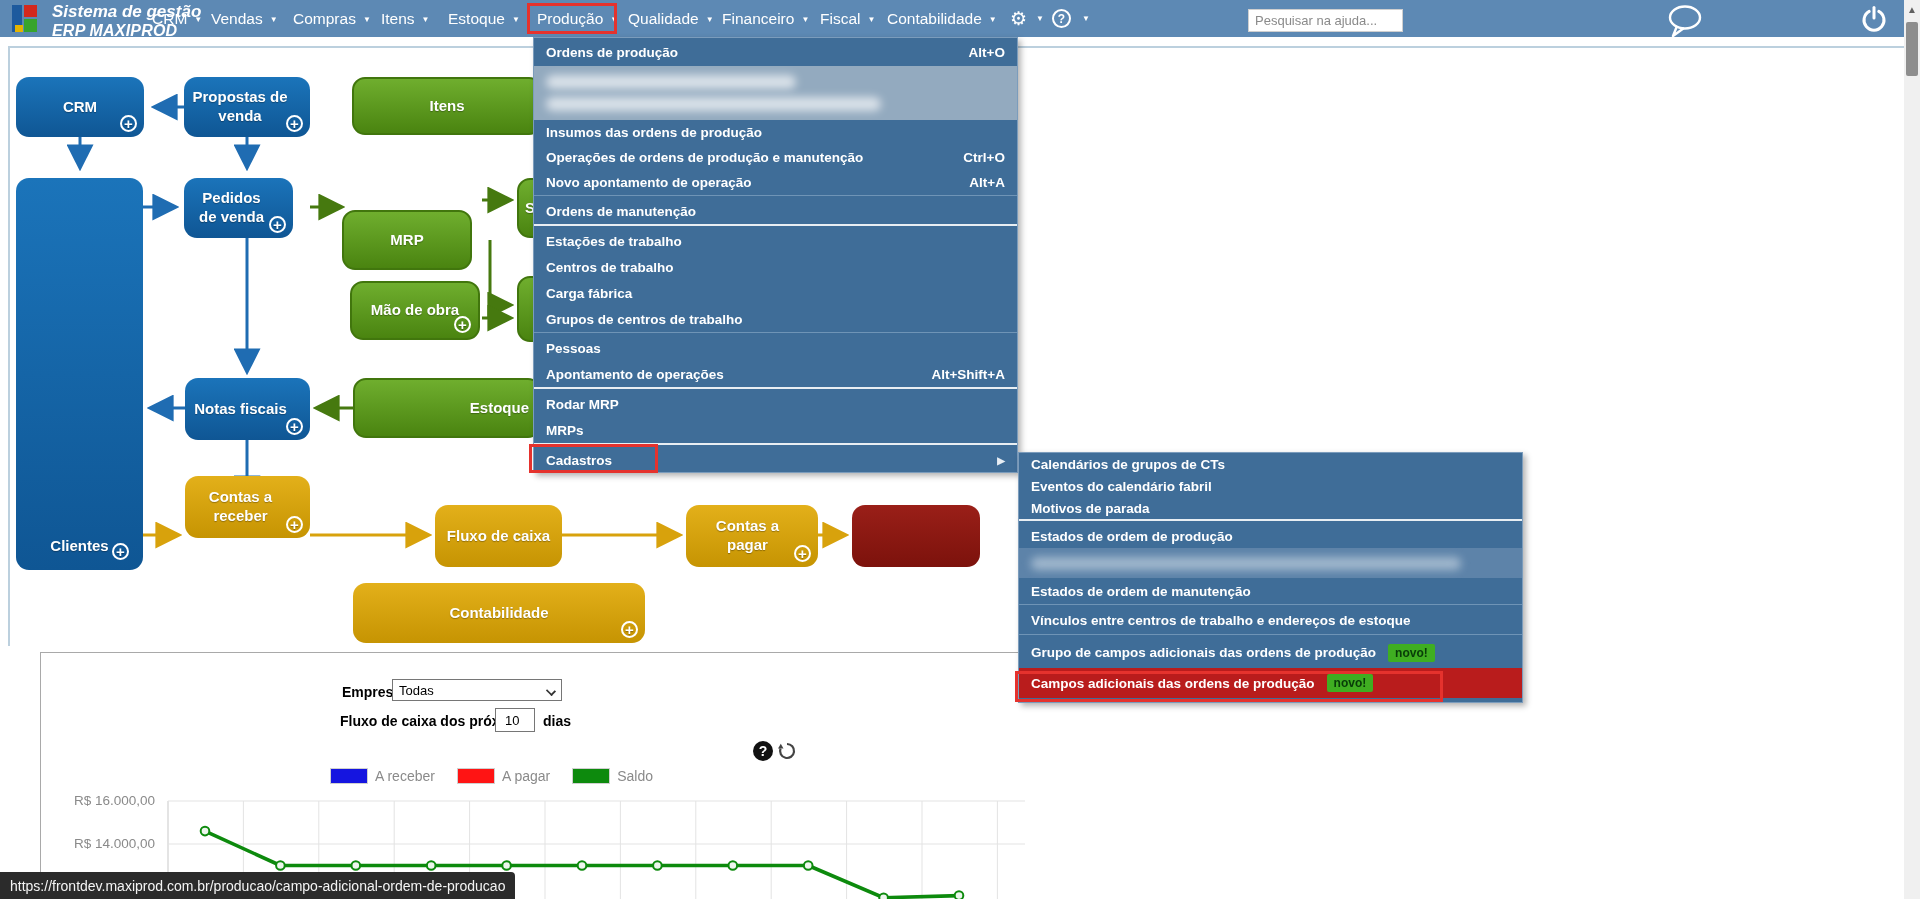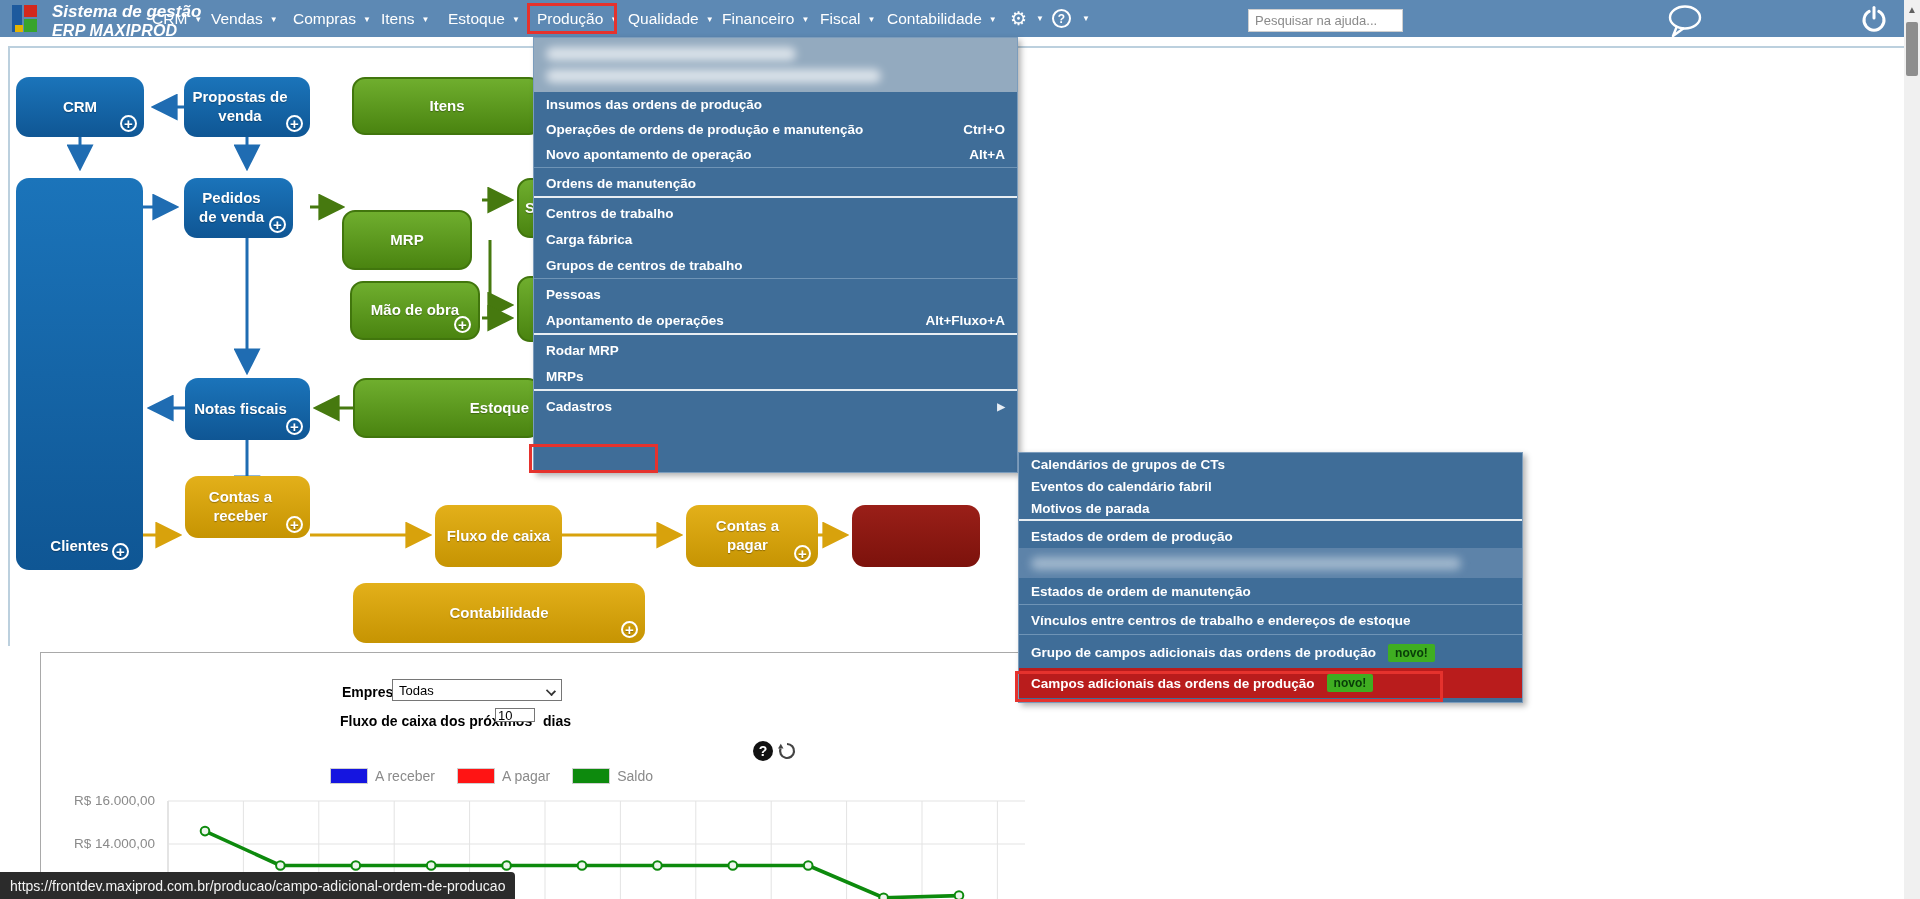--- a/index.html
+++ b/index.html
@@ -78,22 +78,22 @@
 
   
   .chart-panel { position:absolute; left:40px; top:652px; width:990px; height:247px;
                  border-top:1px solid #a9a9a9; border-left:1px solid #a9a9a9; background:#fff; z-index:1; }
   .ctl-label { position:absolute; font-size:14px; font-weight:bold; color:#000; z-index:6; }
   .sel { position:absolute; left:392px; top:679px; width:170px; height:22px; border:1px solid #767676;
          background:#fff; font-size:13px; color:#000; display:flex; align-items:center;
          padding:0 22px 0 6px; cursor:pointer; z-index:6; }
   .sel .chev { position:absolute; right:6px; top:7px; width:8px; height:8px; border-right:2px solid #333;
                border-bottom:2px solid #333; transform:rotate(45deg) scale(1,.8); }
-  .num-input { position:absolute; left:495px; top:708px; width:40px; height:14px; border:1px solid #767676;
-               font-size:13px; padding:0 2px; color:#000; font-family:"Liberation Sans",sans-serif; z-index:6;}
+  .num-input { position:absolute; left:495px; top:708px; width:40px; height:24px; border:1px solid #767676;
+               font-size:13px; padding:0 9px; color:#000; font-family:"Liberation Sans",sans-serif; z-index:6;}
   .icon-qhelp { position:absolute; left:753px; top:741px; width:20px; height:20px; background:#111;
                 border-radius:50%; color:#fff; font-size:14px; font-weight:bold; display:flex;
                 align-items:center; justify-content:center; cursor:pointer; z-index:6; }
   .icon-refresh { position:absolute; left:777px; top:741px; z-index:6; cursor:pointer; }
   .legend { position:absolute; left:330px; top:768px; display:flex; align-items:center; z-index:6; }
   .leg-item { display:flex; align-items:center; margin-right:22px; }
   .leg-swatch { width:38px; height:16px; margin-right:7px; border:1px solid #d0d0d0; }
   .leg-label { font-size:14px; color:#8a8a8a; }
   .ytick { position:absolute; width:110px; text-align:right; font-size:13.5px; color:#8a8a8a; z-index:6; }
 
@@ -263,20 +263,24 @@
       </span>
     <span class="leg-item">
       <span class="leg-swatch" style="background: rgb(13, 138, 13);"></span>
       <span class="leg-label">Saldo</span>
       </span>
   </div>
   <div class="ytick" style="left:45px;top:793px;">R$ 16.000,00</div>
   <div class="ytick" style="left:45px;top:836px;">R$ 14.000,00</div>
 
   <div class="menu" id="menu-producao">
+    <div class="mrow" style="height:28px;">
+      <span class="ml">Ordens de produção</span>
+        <span class="ms">Alt+O</span>
+      </div>
     <div class="blur-zone" style="height:54px;">
       <span class="blob" style="width:250px;"></span>
       <span class="blob" style="width:335px;"></span>
       </div>
     <div class="mrow" style="height:25px;">
       <span class="ml">Insumos das ordens de produção</span>
       </div>
     <div class="mrow" style="height:25px;">
       <span class="ml">Operações de ordens de produção e manutenção</span>
         <span class="ms">Ctrl+O</span>
@@ -284,35 +288,38 @@
     <div class="mrow" style="height:25px;">
       <span class="ml">Novo apontamento de operação</span>
         <span class="ms">Alt+A</span>
       </div>
     <div class="sepT"></div>
     <div class="mrow" style="height:26px;">
       <span class="ml">Ordens de manutenção</span>
       </div>
     <div class="sepW"></div>
     <div class="mrow" style="height:26px;">
+      <span class="ml">Estações de trabalho</span>
+      </div>
+    <div class="mrow" style="height:26px;">
       <span class="ml">Centros de trabalho</span>
       </div>
     <div class="mrow" style="height:26px;">
       <span class="ml">Carga fábrica</span>
       </div>
     <div class="mrow" style="height:26px;">
       <span class="ml">Grupos de centros de trabalho</span>
       </div>
     <div class="sepT"></div>
     <div class="mrow" style="height:26px;">
       <span class="ml">Pessoas</span>
       </div>
     <div class="mrow" style="height:26px;">
       <span class="ml">Apontamento de operações</span>
-        <span class="ms">Alt+Fluxo+A</span>
+        <span class="ms">Alt+Shift+A</span>
       </div>
     <div class="sepW"></div>
     <div class="mrow" style="height:26px;">
       <span class="ml">Rodar MRP</span>
       </div>
     <div class="mrow" style="height:26px;">
       <span class="ml">MRPs</span>
       </div>
     <div class="sepW"></div>
     <div class="mrow" style="height:26px;">

